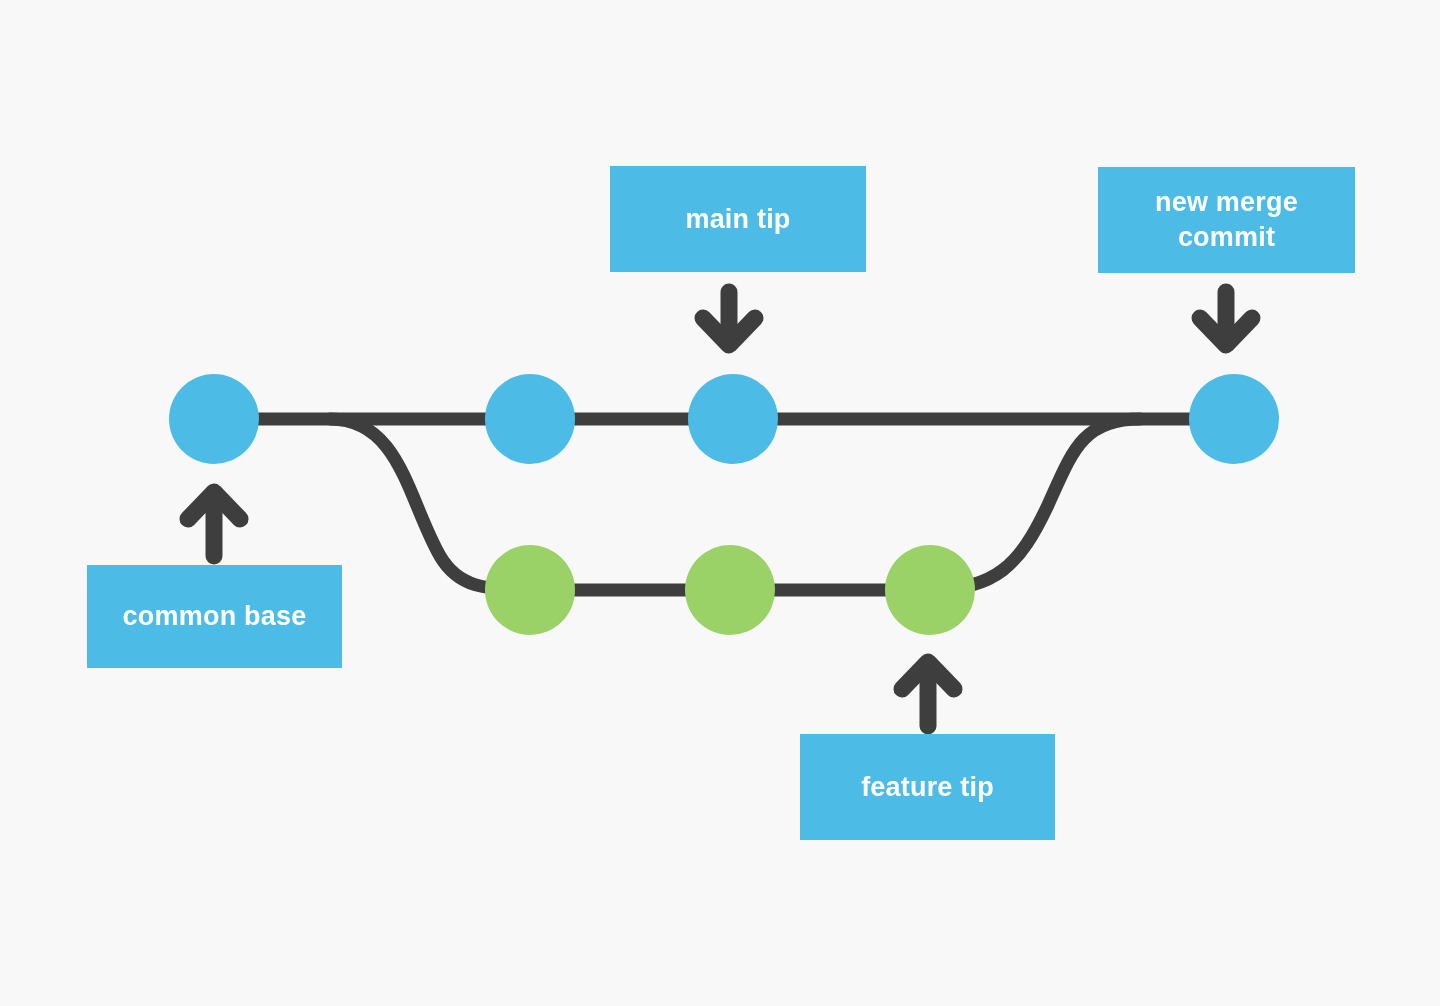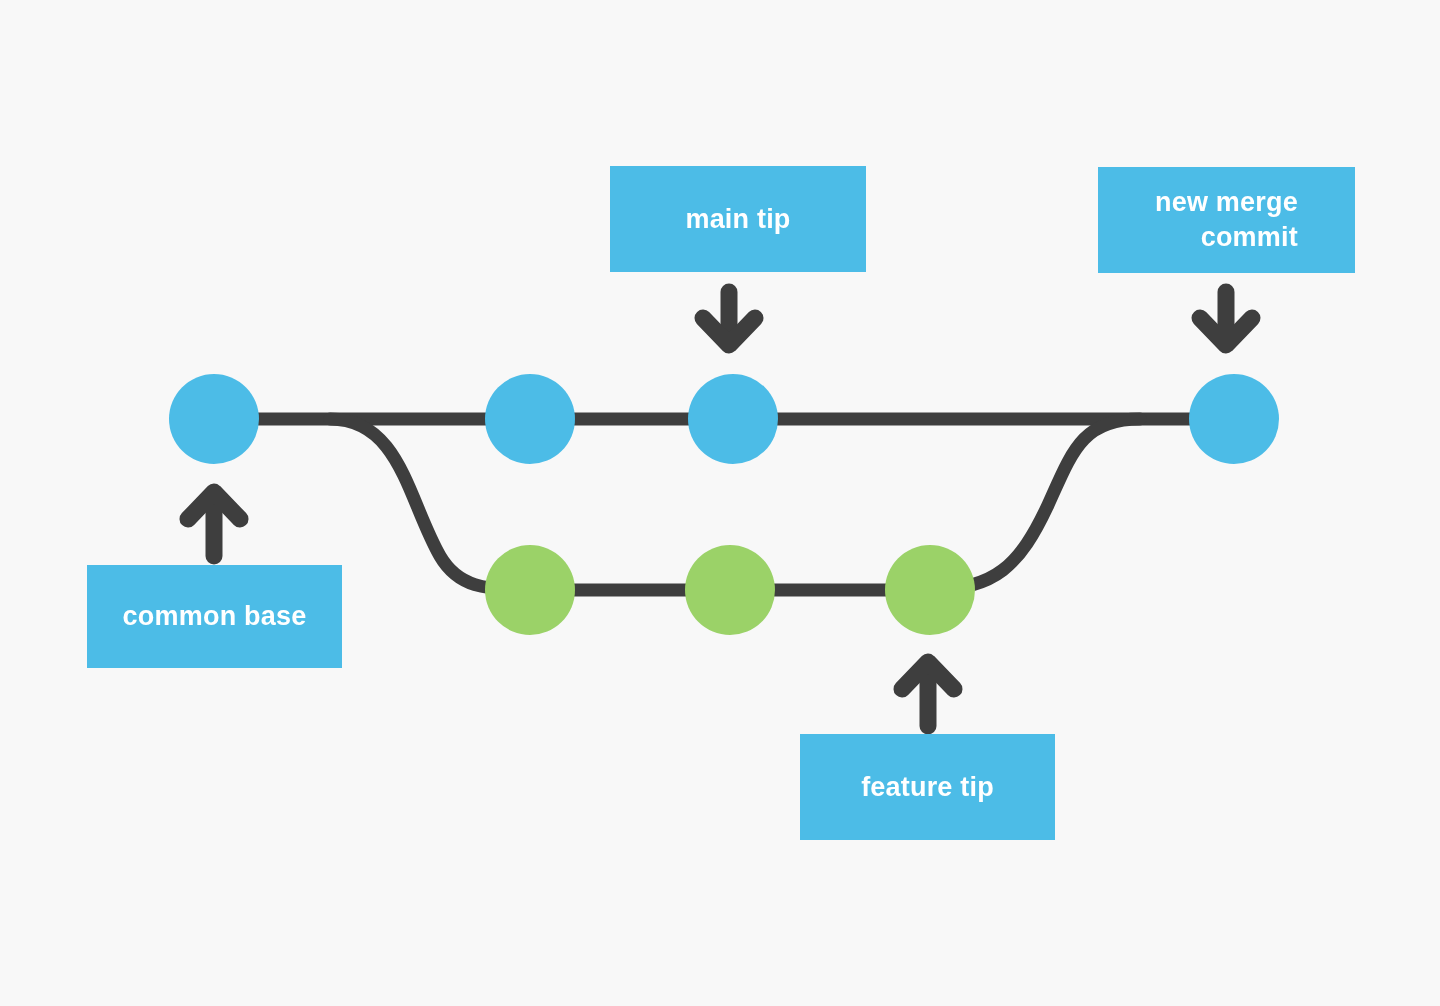--- a/index.html
+++ b/index.html
@@ -98,21 +98,21 @@
         <line x1="928" y1="726" x2="928" y2="669" stroke="#3e3e3e" stroke-width="17" stroke-linecap="round"></line>
         <path d="M 902 689 L 928 662 L 954 689" fill="none" stroke="#3e3e3e" stroke-width="17" stroke-linecap="round" stroke-linejoin="round"></path>
       </g>
     </g>
   </svg>
 
   <div class="label-box" style="left:610px; top:166px; width:256px; height:106px; background:#4cbce7;">
     <span class="label-text">main tip</span>
   </div>
 
-  <div class="label-box" style="left:1098px; top:167px; width:257px; height:106px; background:#4cbce7;text-align:right;">
+  <div class="label-box" style="left:1098px; top:167px; width:257px; height:106px; background:#4cbce7;">
     <span class="label-text">new merge
 commit</span>
   </div>
 
   <div class="label-box" style="left:800px; top:734px; width:255px; height:106px; background:#4cbce7;">
     <span class="label-text">feature tip</span>
   </div>
 
   <div class="label-box" style="left:87px; top:565px; width:255px; height:103px; background:#4cbce7;">
     <span class="label-text">common base</span>

